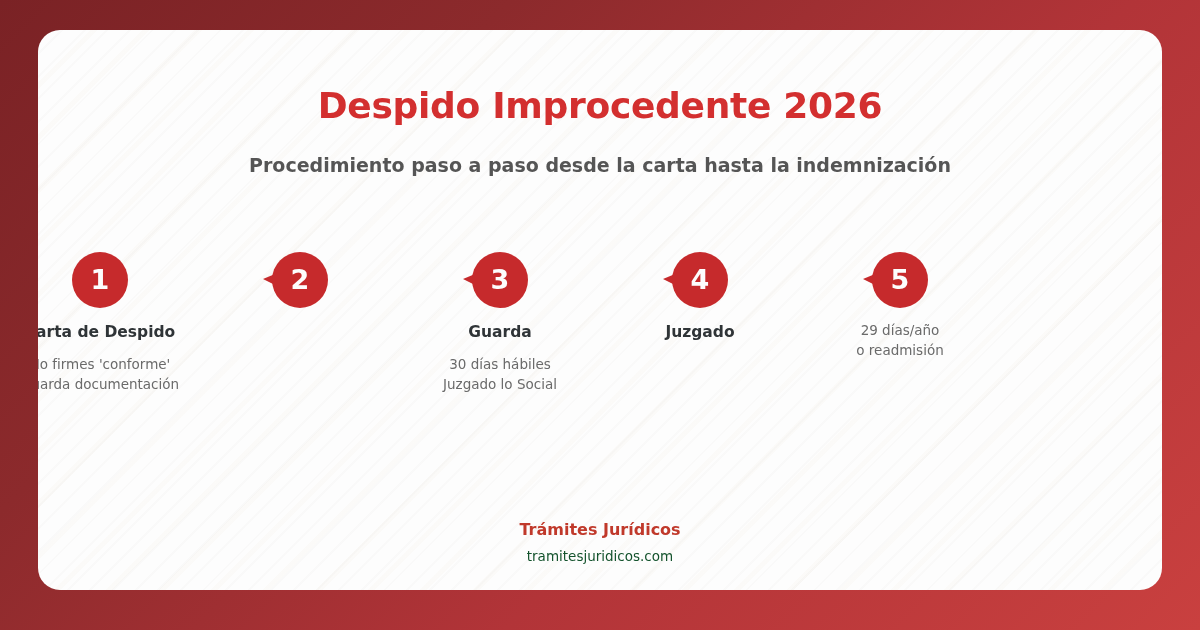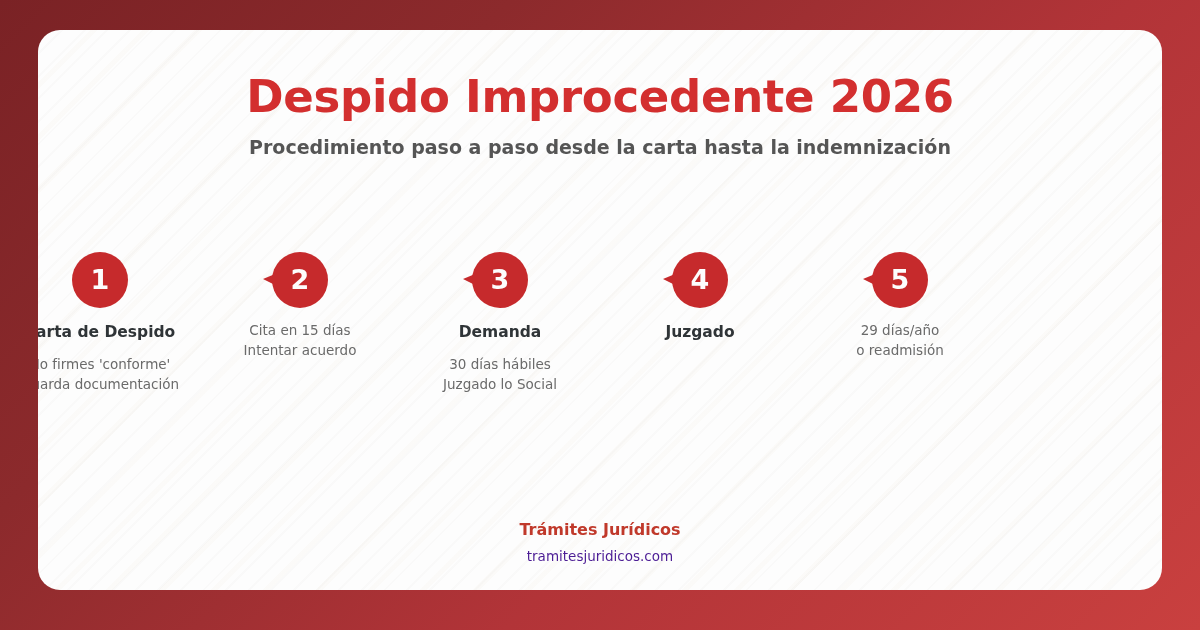--- a/index.html
+++ b/index.html
@@ -56,23 +56,23 @@
 
   
   .header {
     position: absolute;
     left: 0;
     top: 0;
     width: 1124px;
     text-align: center;
   }
   .title {
-    margin: 0;
+    margin: 14px;
     padding-top: 42px;
-    font-size: 45px;
+    font-size: 36px;
     font-weight: bold;
     color: #d32f2f;
     letter-spacing: -0.3px;
     line-height: 1.12;
   }
   .subtitle {
     margin: 0;
     padding-top: 14px;
     font-size: 19px;
     font-weight: bold;
@@ -156,21 +156,21 @@
   .brand {
     margin: 0;
     font-size: 16px;
     font-weight: bold;
     color: #c0392b;
     line-height: 1.3;
   }
   .site {
     margin: 8px 0 0 0;
     font-size: 13.5px;
-    color: #4c1d95;
+    color: #14532d;
     line-height: 1.3;
   }
 </style>
 </head>
 <body>
 
 <div class="canvas">
 
   <div class="card">
     <div class="card-texture"></div>
@@ -191,32 +191,28 @@
           <span>No firmes 'conforme'</span><br>
           <span>Guarda documentación</span>
         </p>
       </div>
 
       <div class="step">
         <div class="circle-wrap">
           <div class="stub"></div>
           <div class="circle">2</div>
         </div>
-        <p class="step-desc">
-          <span>Cita en 15 días</span><br>
-          <span>Intentar acuerdo</span>
-        </p>
       </div>
 
       <div class="step">
         <div class="circle-wrap">
           <div class="stub"></div>
           <div class="circle">3</div>
         </div>
-        <p class="step-label">Demanda</p>
+        <p class="step-label">Guarda</p>
         <p class="step-desc">
           <span>30 días hábiles</span><br>
           <span>Juzgado lo Social</span>
         </p>
       </div>
 
       <div class="step">
         <div class="circle-wrap">
           <div class="stub"></div>
           <div class="circle">4</div>

